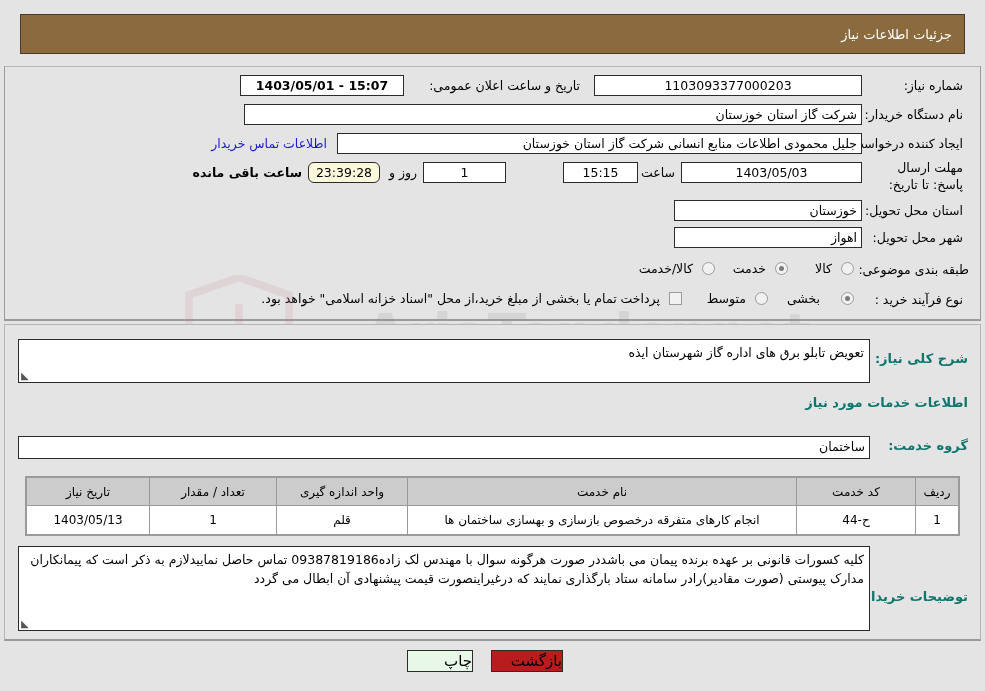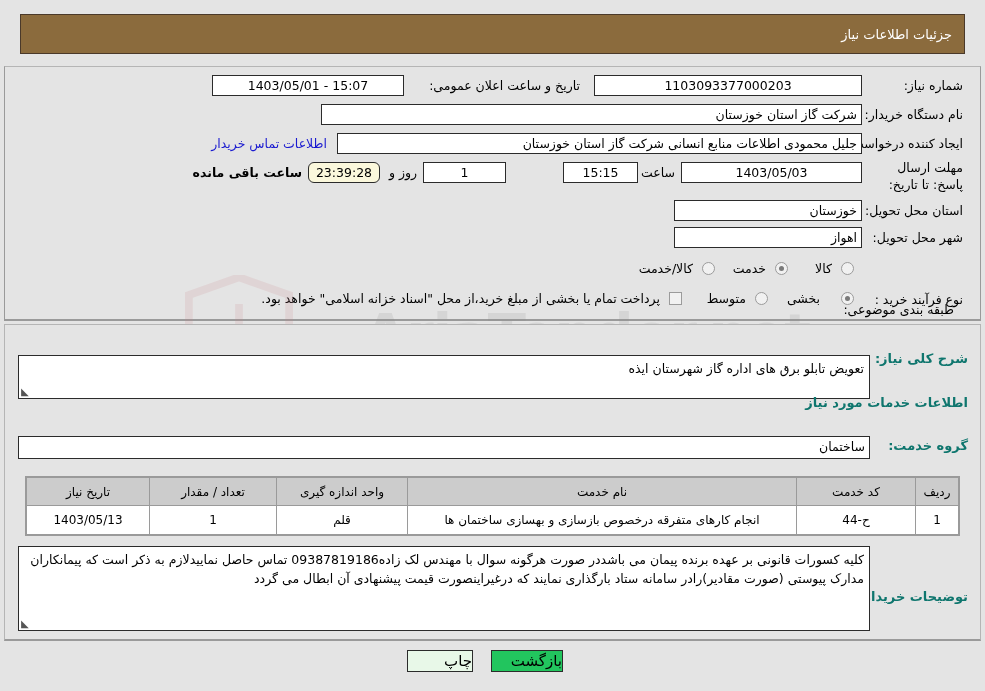--- a/index.html
+++ b/index.html
@@ -237,62 +237,62 @@
     box-sizing: border-box;
     font-size: 15px;
     text-align: right;
     line-height: 20px;
     cursor: pointer;
     color: #000;
     font-family: inherit;
     padding: 0;
   }
   .btn-print  { background: #e8f8e8; }
-  .btn-back   { background: #22c55e; }
+  .btn-back   { background: #b91c1c; }
 </style>
 </head>
 <body>
 
 <div id="page">
 
   <div class="header-bar">
     <span class="header-title">جزئیات اطلاعات نیاز</span>
   </div>
 
   <div class="panel panel-top">
 
     <span class="lbl" style="right:17px; top:11px;">شماره نیاز:</span>
     <div class="fld fld-center" style="right:118px; top:8px; width:268px;">1103093377000203</div>
 
     <span class="lbl" style="right:400px; top:11px;">تاریخ و ساعت اعلان عمومی:</span>
-    <div class="fld fld-center" style="right:576px; top:8px; width:192px;">15:07 - 1403/05/01</div>
+    <div class="fld fld-center" style="right:576px; top:8px; width:164px;font-weight:bold;">15:07 - 1403/05/01</div>
 
     <span class="lbl" style="right:17px; top:40px;">نام دستگاه خریدار:</span>
-    <div class="fld fld-right" style="right:118px; top:37px; width:541px;">شرکت گاز استان خوزستان</div>
+    <div class="fld fld-right" style="right:118px; top:37px; width:618px;">شرکت گاز استان خوزستان</div>
 
     <span class="lbl" style="right:17px; top:69px;">ایجاد کننده درخواست:</span>
     <div class="fld fld-right" style="right:118px; top:66px; width:525px;">جلیل محمودی اطلاعات منابع انسانی شرکت گاز استان خوزستان</div>
     <span class="link" style="right:653px; top:69px;">اطلاعات تماس خریدار</span>
 
     <span class="lbl lbl-wrap" style="right:17px; top:92px; width:95px;">مهلت ارسال پاسخ: تا تاریخ:</span>
     <div class="fld fld-center" style="right:118px; top:95px; width:181px;">1403/05/03</div>
     <span class="plain" style="right:305px; top:98px;">ساعت</span>
     <div class="fld fld-center" style="right:342px; top:95px; width:75px;">15:15</div>
     <div class="fld fld-center" style="right:474px; top:95px; width:83px;">1</div>
     <span class="plain" style="right:563px; top:98px;">روز و</span>
     <div class="fld fld-center fld-cream" style="right:600px; top:95px; width:72px;border-radius:6px;">23:39:28</div>
     <span class="plain" style="right:678px; top:98px;font-weight:bold;">ساعت باقی مانده</span>
 
     <span class="lbl" style="right:17px; top:136px;">استان محل تحویل:</span>
     <div class="fld fld-right" style="right:118px; top:133px; width:188px;">خوزستان</div>
 
     <span class="lbl" style="right:17px; top:163px;">شهر محل تحویل:</span>
     <div class="fld fld-right" style="right:118px; top:160px; width:188px;">اهواز</div>
 
-    <span class="lbl" style="right:26px; top:195px;margin-top:40px;">طبقه بندی موضوعی:</span>
+    <span class="lbl" style="right:11px; top:195px;">طبقه بندی موضوعی:</span>
     <span class="radio" style="right:126px; top:195px;"></span>
     <span class="plain" style="right:148px; top:194px;">کالا</span>
     <span class="radio on" style="right:192px; top:195px;"></span>
     <span class="plain" style="right:214px; top:194px;">خدمت</span>
     <span class="radio" style="right:265px; top:195px;"></span>
     <span class="plain" style="right:287px; top:194px;">کالا/خدمت</span>
 
     <span class="lbl" style="right:17px; top:225px;">نوع فرآیند خرید :</span>
     <span class="radio on" style="right:126px; top:225px;"></span>
     <span class="plain" style="right:160px; top:224px;">بخشی</span>
@@ -306,21 +306,21 @@
     <svg class="wm-shield" viewBox="0 0 100 106">
       <path d="M50 2 L95 18 V52 C95 78 74 96 50 104 C26 96 5 78 5 52 V18 Z" fill="none" stroke="#c9848a" stroke-width="7"></path>
       <path d="M50 26 L50 80 M50 80 L34 62 M50 80 L66 62" fill="none" stroke="#c9848a" stroke-width="7"></path>
     </svg>
     <span class="wm-text">AriaTender.net</span>
   </div>
 
   <div class="panel panel-bottom">
 
     <span class="sect" style="right:12px; top:26px;">شرح کلی نیاز:</span>
-    <div class="ta" style="right:110px; top:14px; left:13px; height:44px;margin-top:16px;">
+    <div class="ta" style="right:110px; top:14px; left:13px; height:44px;">
       <span>تعویض تابلو برق های اداره گاز شهرستان ایذه</span>
       <span class="ta-grip">◢</span>
     </div>
 
     <span class="sect" style="right:12px; top:70px;">اطلاعات خدمات مورد نیاز</span>
 
     <span class="sect" style="right:12px; top:113px;">گروه خدمت:</span>
     <div class="fld fld-right" style="right:110px; top:111px; left:13px; height:23px;">ساختمان</div>
 
     <div class="tbl-wrap" style="position:absolute; right:20px; left:20px; top:151px;">

